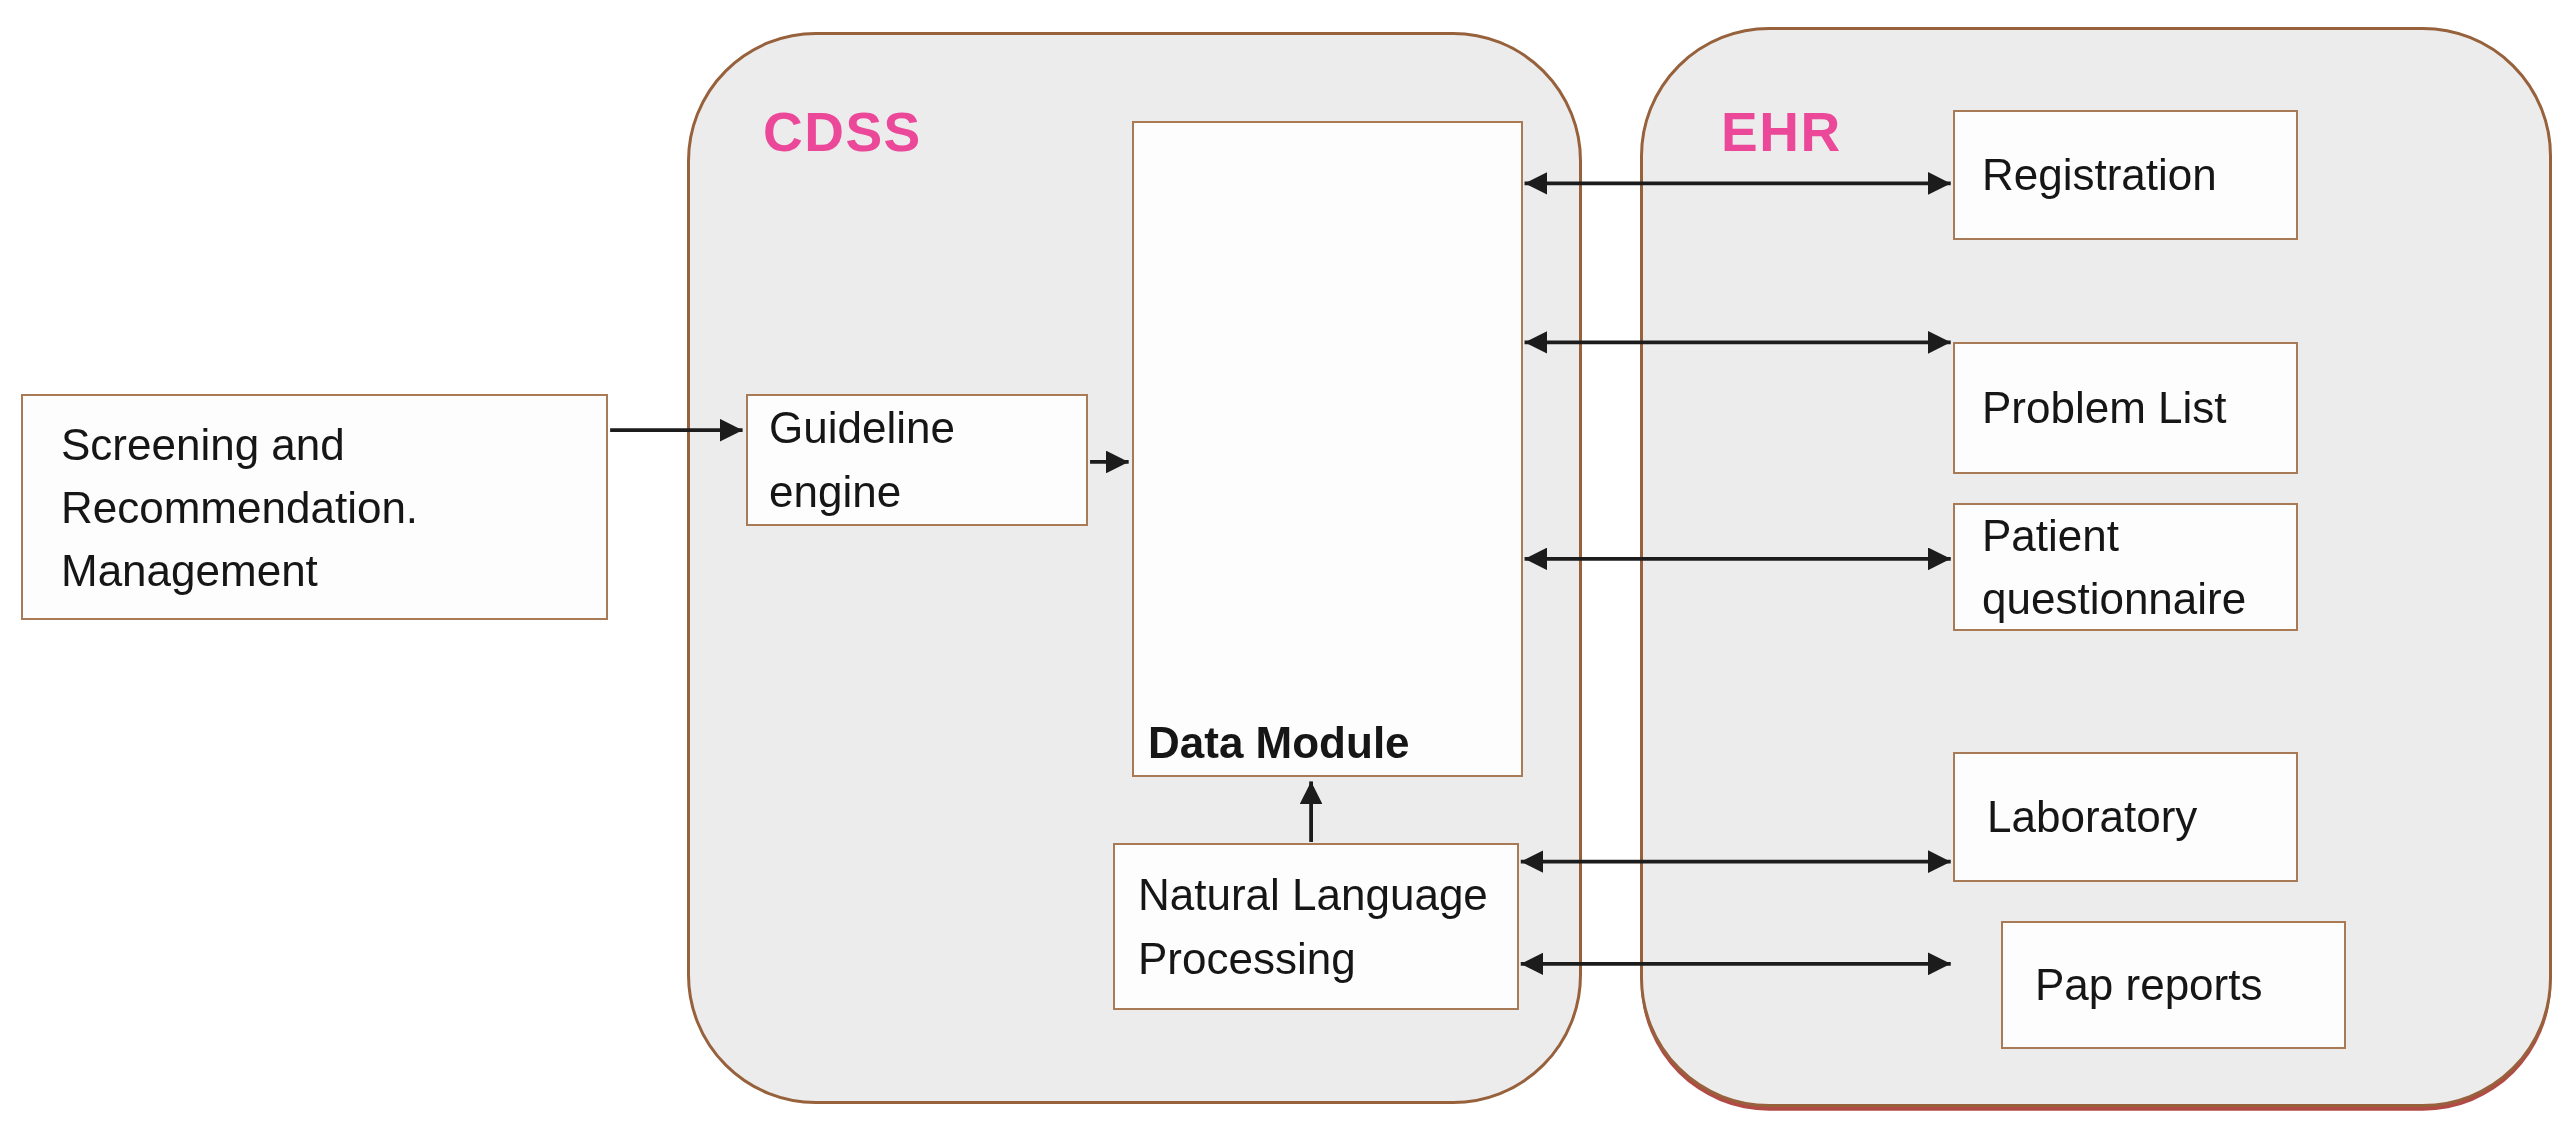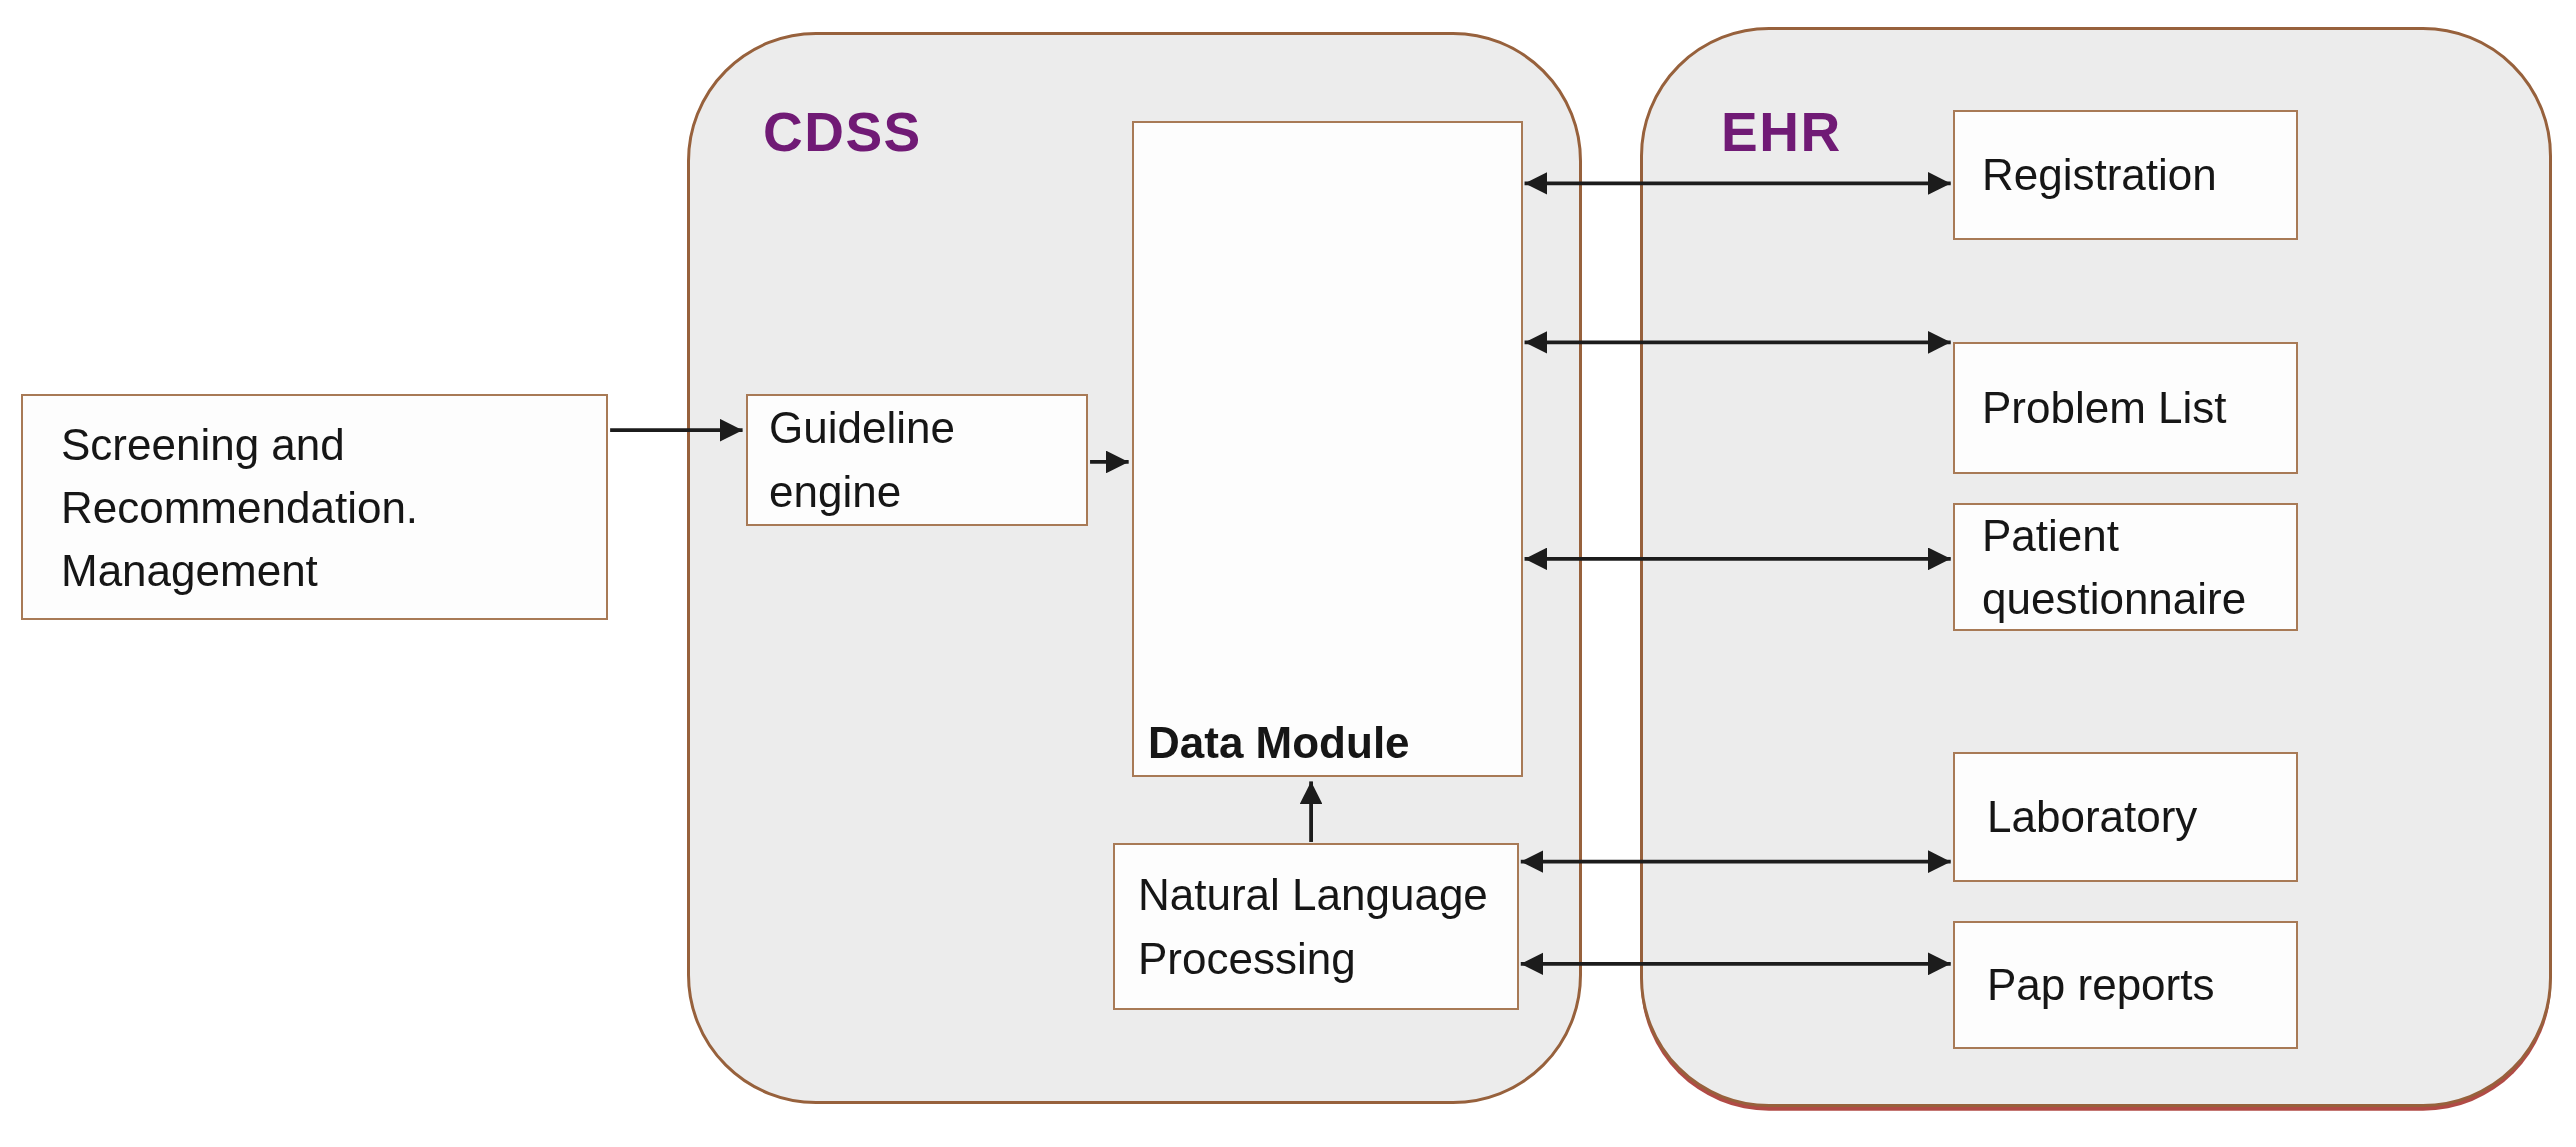--- a/index.html
+++ b/index.html
@@ -17,42 +17,42 @@
     position:relative;width:2576px;height:1148px;overflow:hidden;
     font-family:"Liberation Sans", sans-serif;color:var(--text);background:var(--page-bg);
   }
   .panel{
     position:absolute;background:var(--panel-fill);
     border:3px solid var(--border-brown);border-radius:129px;box-sizing:border-box;
   }
   .panel.ehr{box-shadow:0 4.5px 0 -0.8px var(--ehr-bottom-accent);}
   .panel-title{
     position:absolute;font-weight:bold;font-size:55px;line-height:55px;
-    letter-spacing:1.5px;color:#701a75;
+    letter-spacing:1.5px;color:#ec4899;
   }
   .box{
     position:absolute;background:var(--box-fill);
     border:2.3px solid var(--box-border);box-sizing:border-box;
     display:flex;flex-direction:column;justify-content:center;
     font-size:44px;line-height:64px;color:var(--text);
   }
   .box span{display:block;}
   .screening{left:21px;top:394px;width:587px;height:226px;padding-left:38px;line-height:63px;}
   .guideline{left:746px;top:394px;width:342px;height:132px;padding-left:21px;}
   .datamodule{
     left:1132px;top:121px;width:391px;height:656px;
     justify-content:flex-end;padding-top:182px;padding-left:14px;font-weight:bold;
   }
   .nlp{left:1113px;top:843px;width:406px;height:167px;padding-left:23px;}
   .ehrbox{left:1953px;width:345px;padding-left:27px;padding-right:6px;}
   .reg{top:110px;height:130px;}
   .plist{top:304px;height:132px;margin-top:38px;}
   .pquest{top:503px;height:128px;line-height:63px;align-items:center;}
   .lab{top:752px;height:130px;padding-left:32px;}
-  .pap{top:921px;height:128px;padding-left:32px;}
+  .pap{top:921px;height:128px;padding-left:32px;margin-left:48px;}
   svg.arrows{position:absolute;left:0;top:0;width:2576px;height:1148px;pointer-events:none;}
   svg.arrows line{stroke:var(--arrow);stroke-width:5px;}
   svg.arrows .head{fill:var(--arrow);}
 </style>
 </head>
 <body>
 
 <div class="stage">
 
   <div class="panel cdss" style="left:687px;top:32px;width:895px;height:1072px;"></div>

